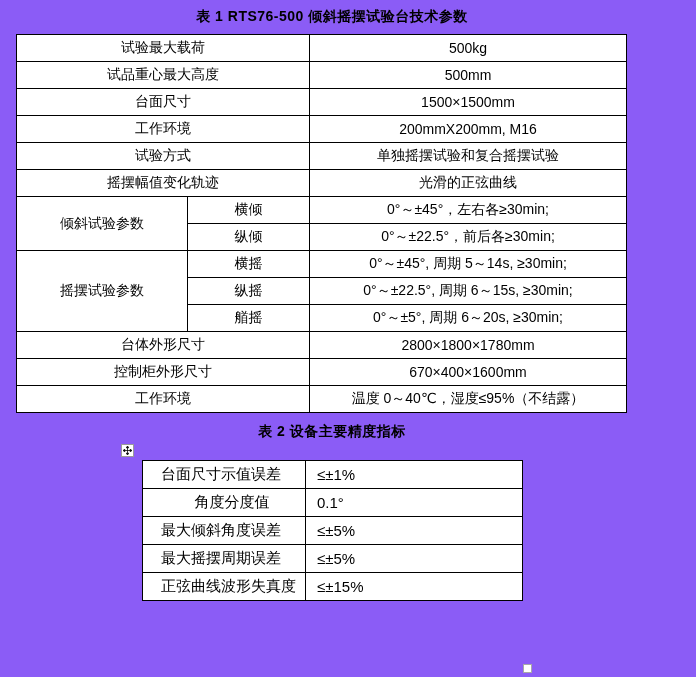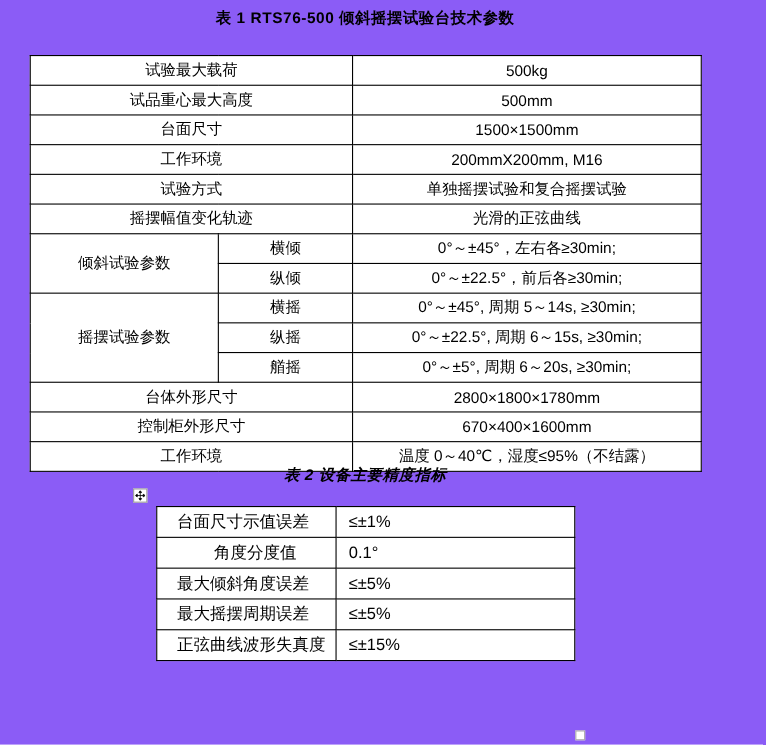--- a/index.html
+++ b/index.html
@@ -19,38 +19,38 @@
   .tbl-title {
     position: absolute;
     text-align: center;
     font-size: 14px;
     font-weight: bold;
     color: #000000;
     letter-spacing: 0.5px;
     white-space: nowrap;
   }
   #t1-title { left: 27px; top: 8px;  width: 610px; }
-  #t2-title { left: 142px; top: 423px; width: 380px; font-style: italic; }
+  #t2-title { left: 142px; top: 423px; width: 380px; }
 
   table {
     position: absolute;
     border-collapse: collapse;
     table-layout: fixed;
     background: #ffffff;
   }
   td {
     border: 1.5px solid #000000;
     color: #000000;
     padding: 0;
     overflow: hidden;
     white-space: nowrap;
   }
 
   
-  #table1 { left: 27px; top: 34px; width: 610px; margin-top: 16px; }
+  #table1 { left: 16px; top: 34px; width: 610px; }
   #table1 td {
     height: 26px;
     font-size: 14px;
     text-align: center;
     vertical-align: middle;
   }
 
   
   #table2 { left: 142px; top: 460px; width: 380px; }
   #table2 td {

